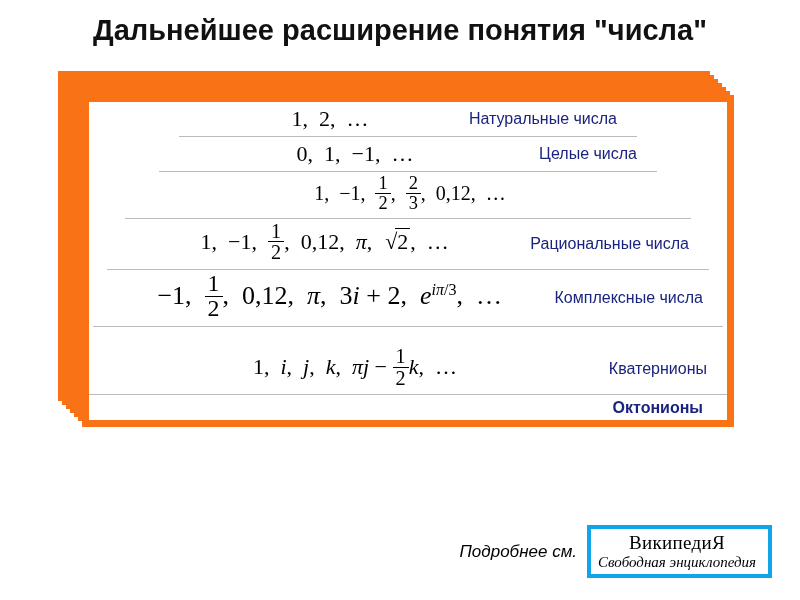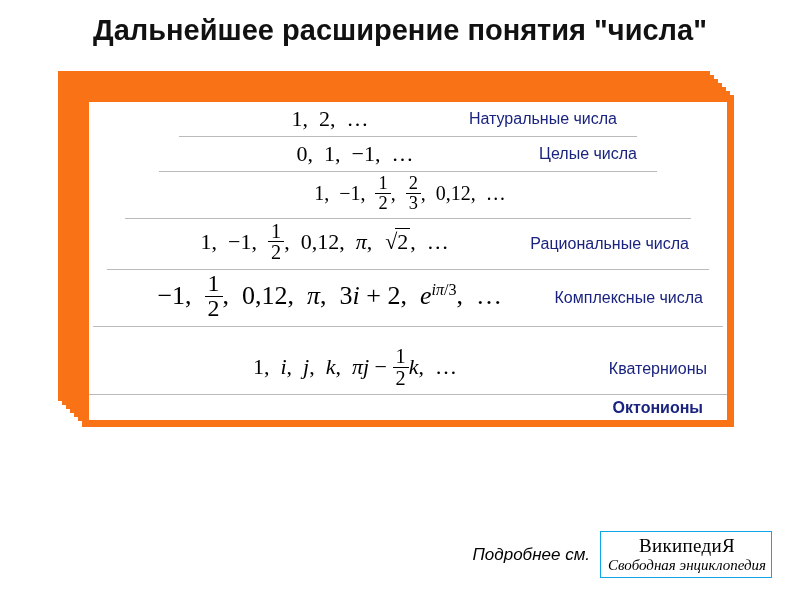--- a/index.html
+++ b/index.html
@@ -92,22 +92,22 @@
     display: flex;
     align-items: center;
     gap: 10px;
   }
   .see-more {
     font-style: italic;
     font-size: 17px;
     color: #000;
   }
   .wiki {
-    border: 1px solid #0ea5e9;
-    padding: 3px 5px 3px 7px;
+    border: 4px solid #0ea5e9;
+    padding: 3px 12px 3px 7px;
     text-align: center;
     background: #fff;
   }
   .wiki-title {
     font-family: "Times New Roman", Times, serif;
     font-size: 19px;
     letter-spacing: 0.3px;
     color: #000;
   }
   .wiki-sub {

